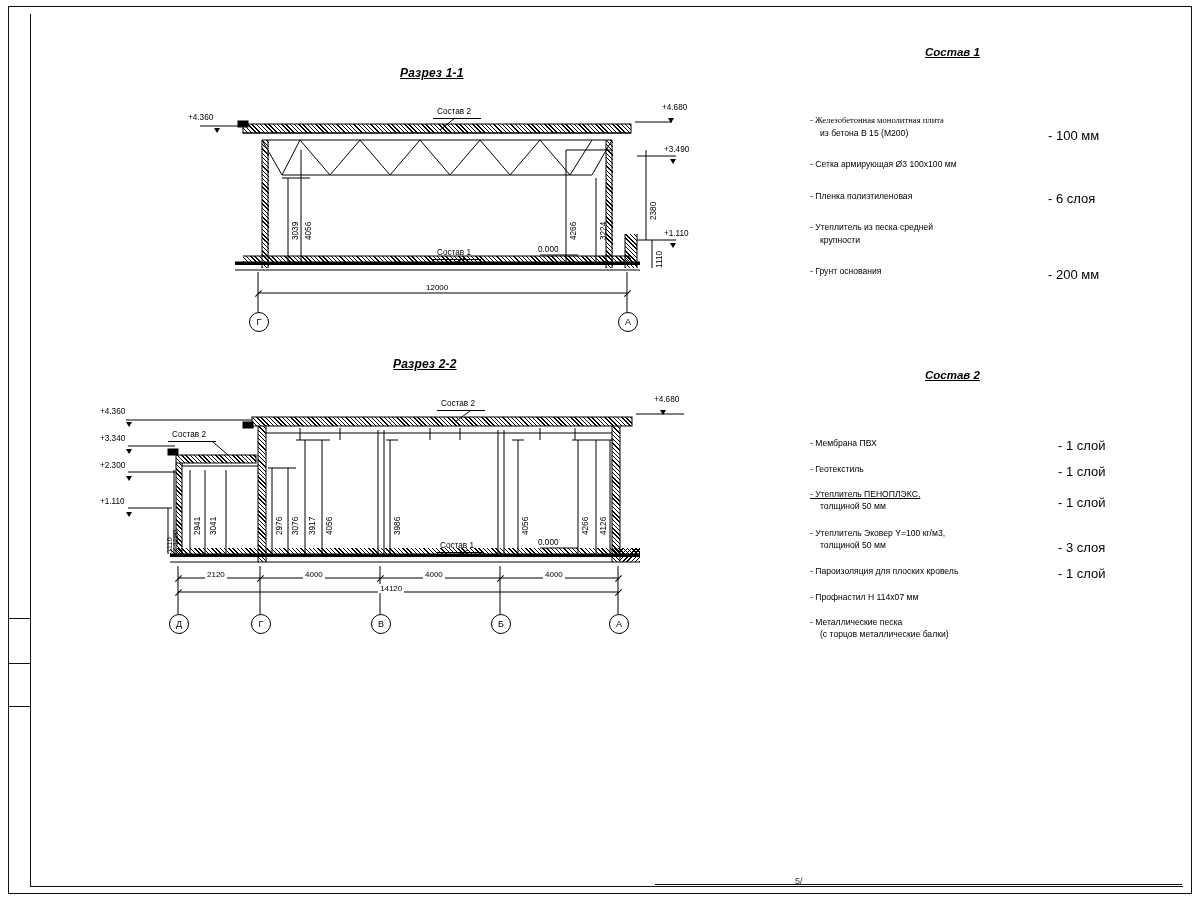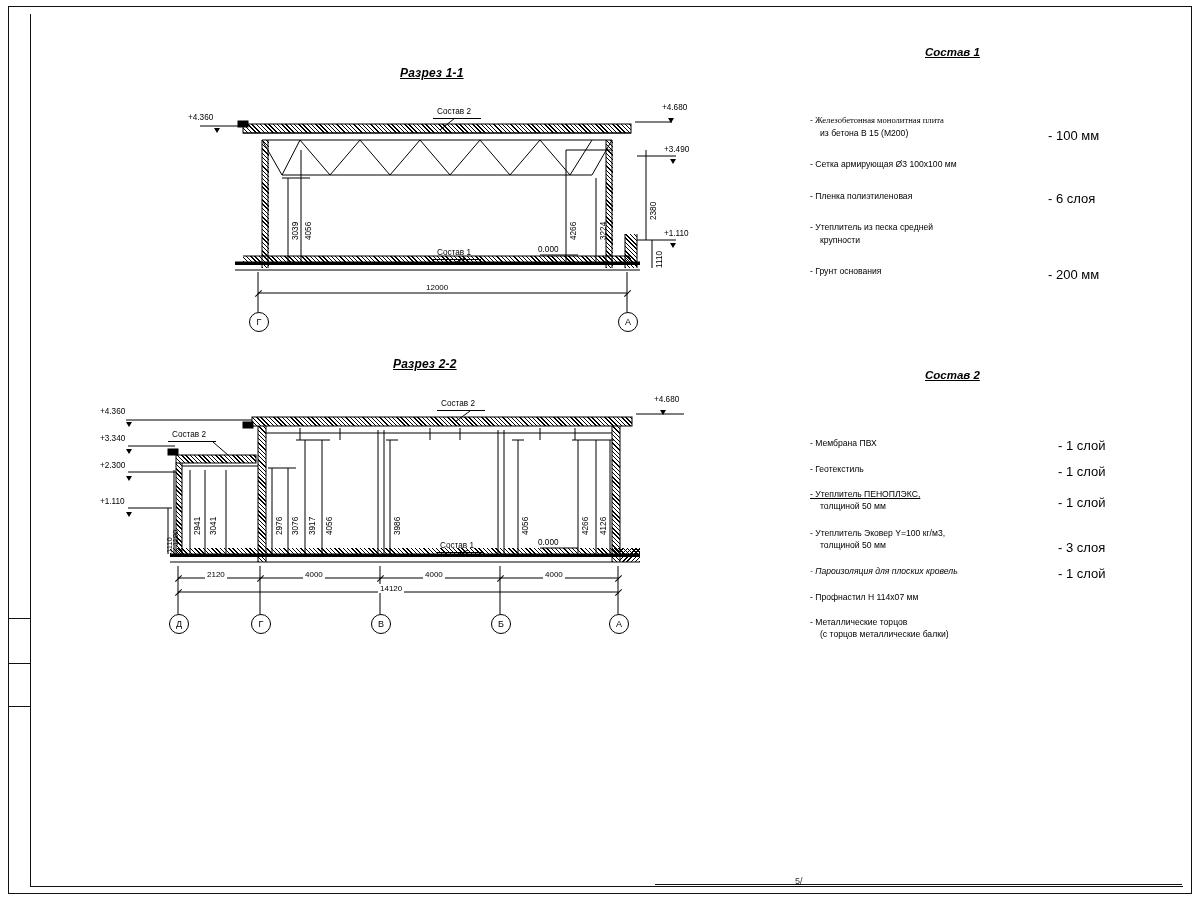--- a/index.html
+++ b/index.html
@@ -304,21 +304,21 @@
   <div class="spec-val" style="left:1058px;top:464px;">- 1 слой</div>
 
   <div class="spec-row" style="left:810px;top:489px;text-decoration:underline;">- Утеплитель ПЕНОПЛЭКС,</div>
   <div class="spec-row" style="left:820px;top:501px;">толщиной 50 мм</div>
   <div class="spec-val" style="left:1058px;top:495px;">- 1 слой</div>
 
   <div class="spec-row" style="left:810px;top:528px;">- Утеплитель Эковер Y=100 кг/м3,</div>
   <div class="spec-row" style="left:820px;top:540px;">толщиной 50 мм</div>
   <div class="spec-val" style="left:1058px;top:540px;">- 3 слоя</div>
 
-  <div class="spec-row" style="left:810px;top:566px;font-style:italic;">- Пароизоляция для плоских кровель</div>
+  <div class="spec-row" style="left:810px;top:566px;">- Пароизоляция для плоских кровель</div>
   <div class="spec-val" style="left:1058px;top:566px;">- 1 слой</div>
 
   <div class="spec-row" style="left:810px;top:592px;">- Профнастил Н 114х07 мм</div>
 
-  <div class="spec-row" style="left:810px;top:617px;">- Металлические торцов</div>
+  <div class="spec-row" style="left:810px;top:617px;">- Металлические песка</div>
   <div class="spec-row" style="left:820px;top:629px;">(с торцов металлические балки)</div>
 
 </div>
 
 </body></html>

